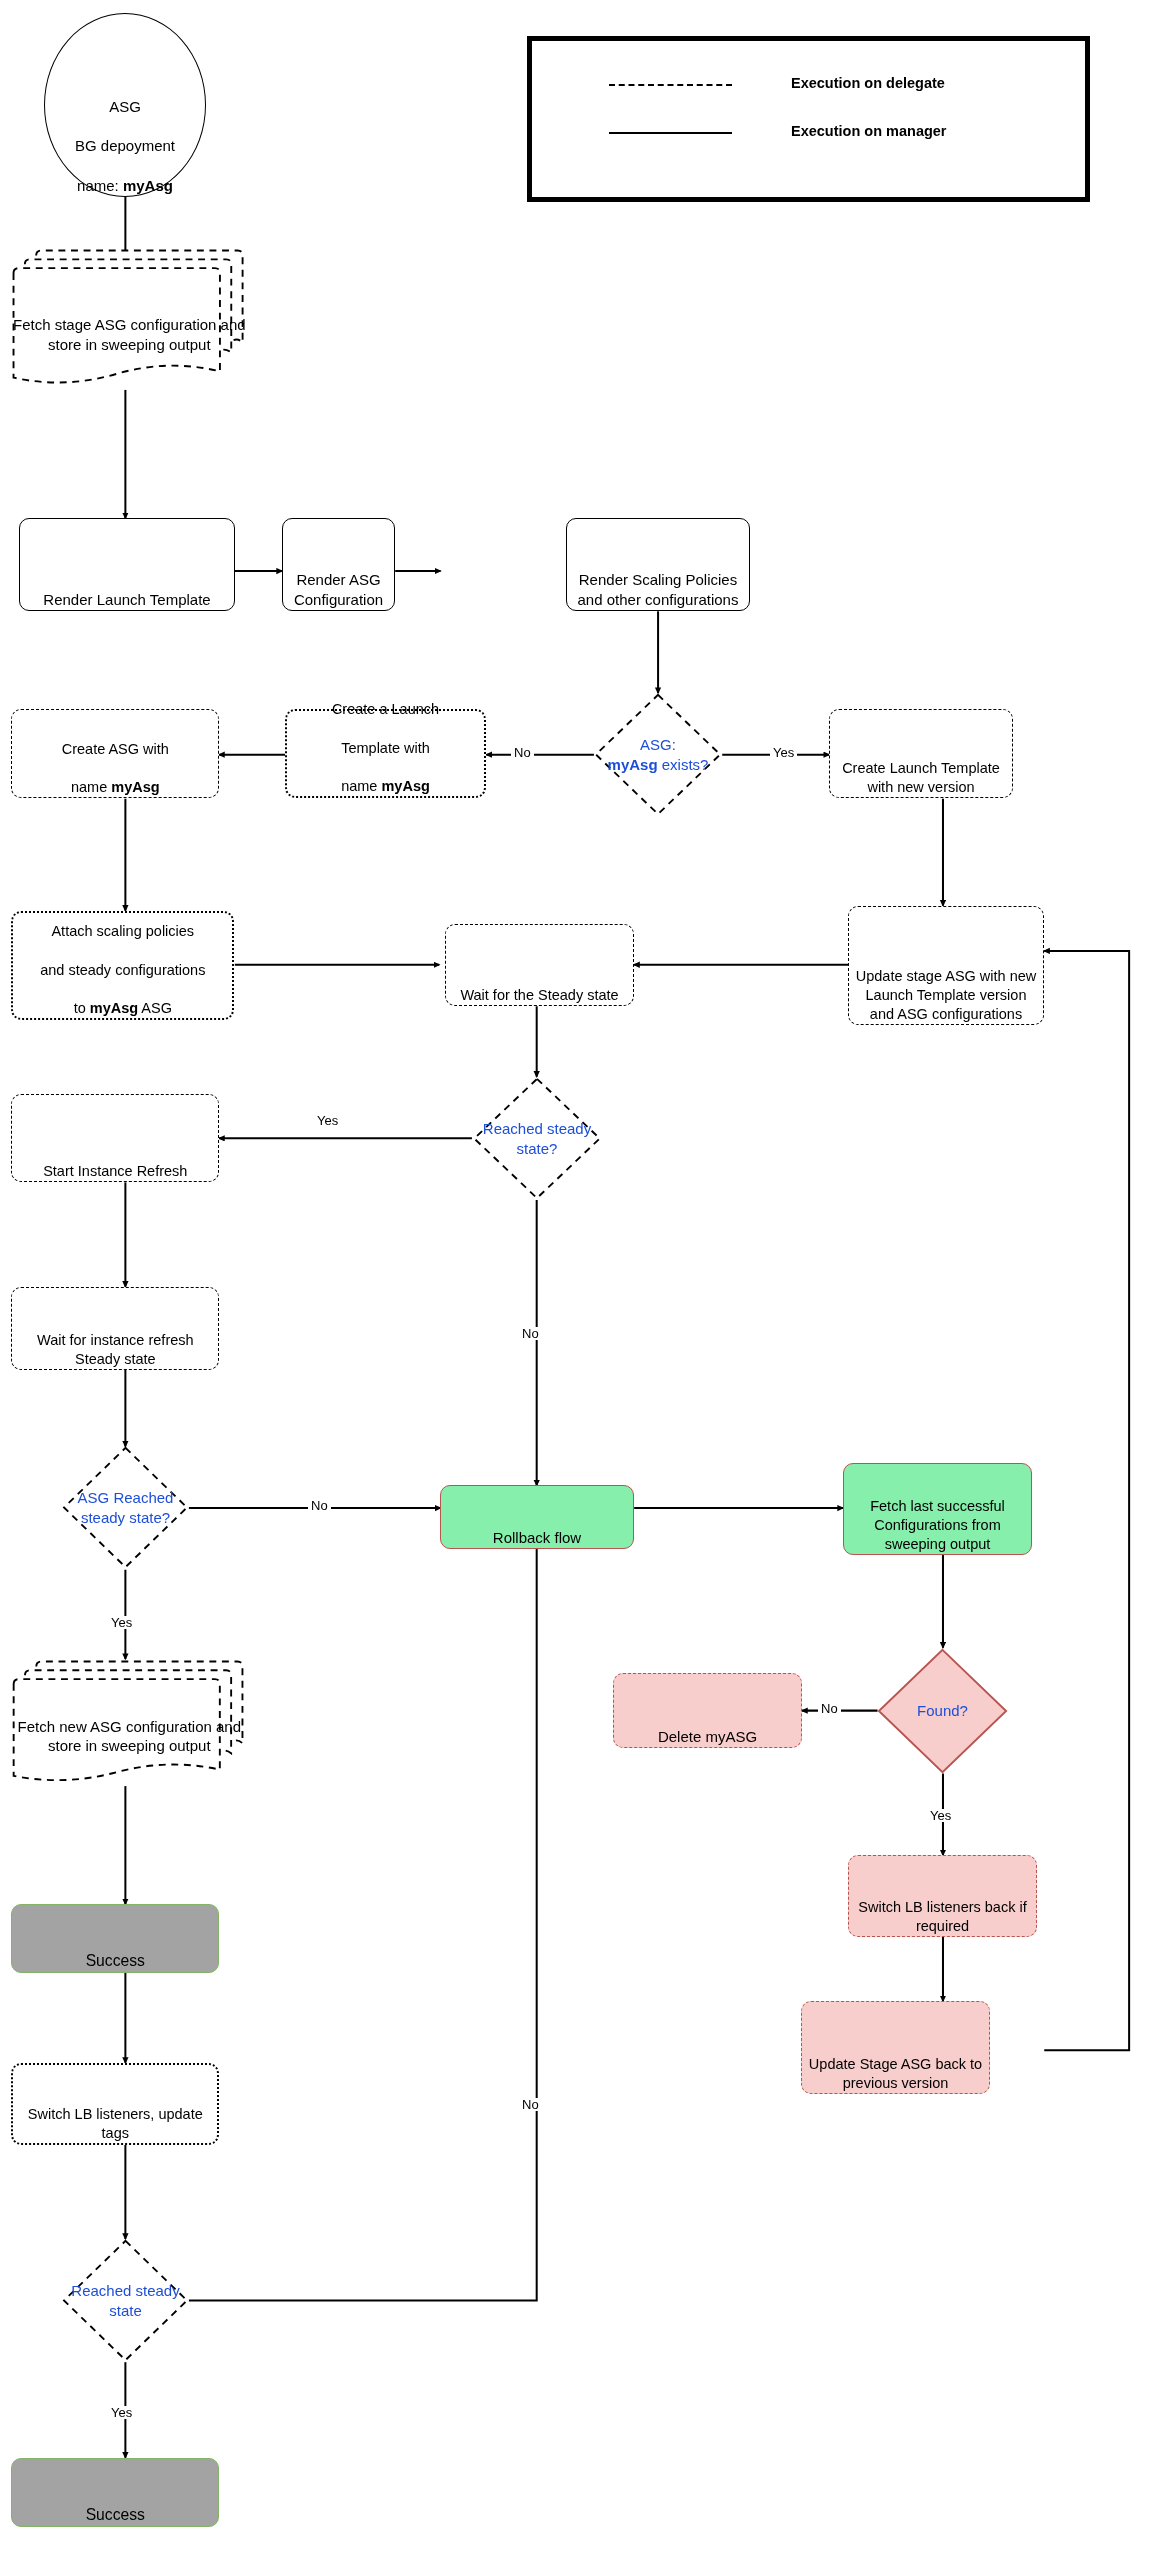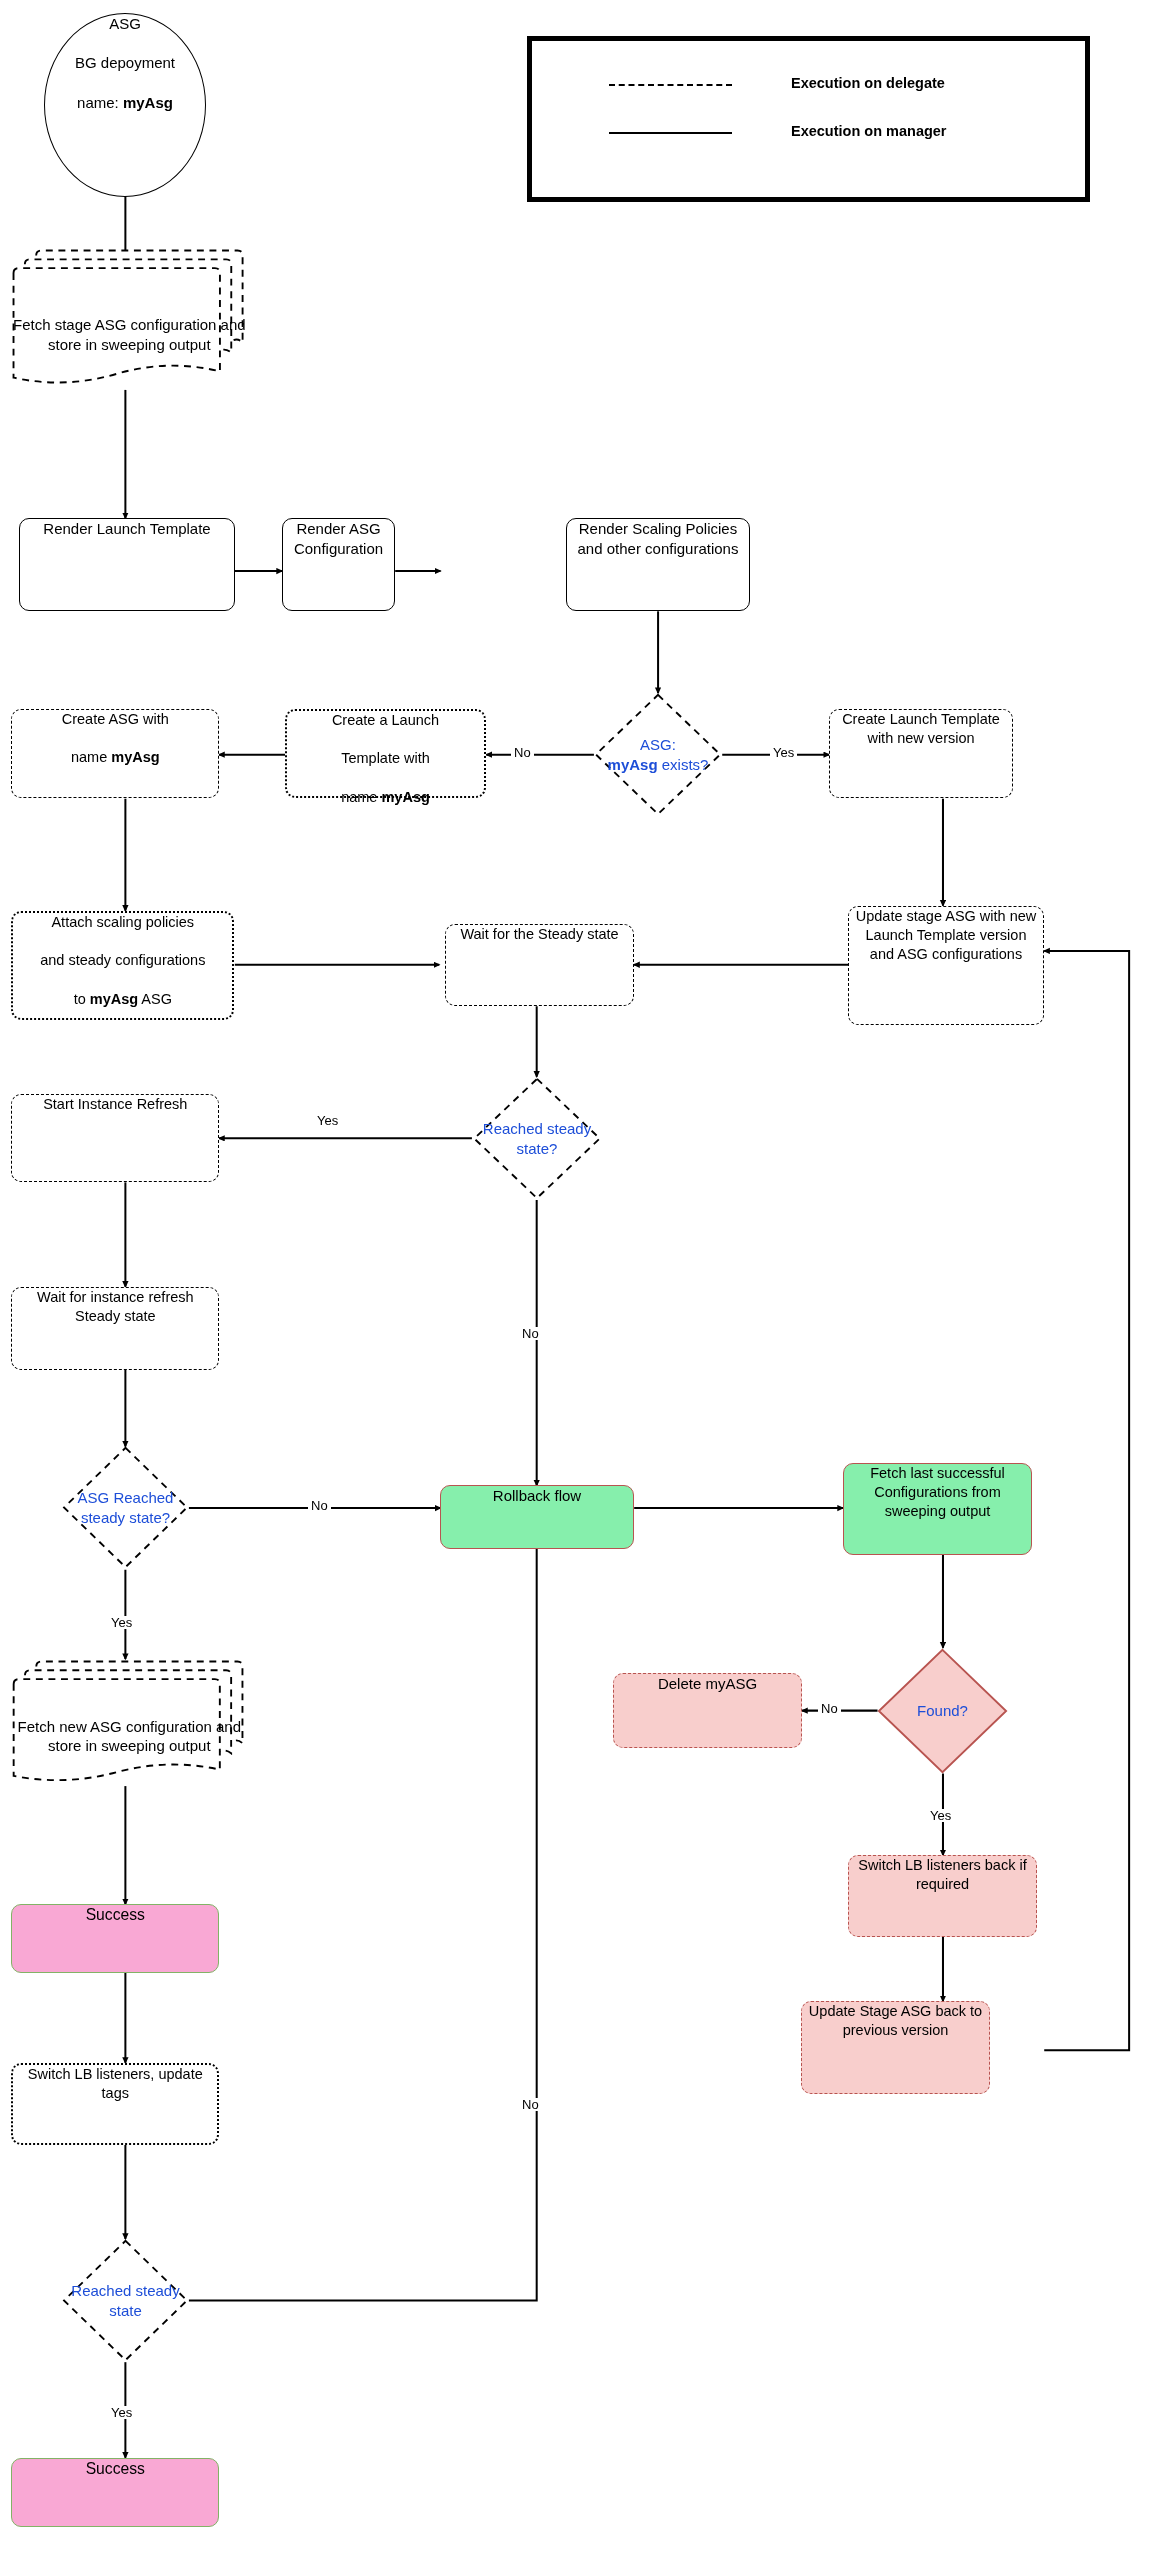--- a/index.html
+++ b/index.html
@@ -1,29 +1,29 @@
 <!DOCTYPE html>
 <html style="font-size:10px"><head>
 <meta charset="utf-8">
 <title>ASG BG Deployment Flowchart</title>
 <style>
   html,body{margin:0;padding:0;background:#ffffff;}
   body{font-family:"Liberation Sans", sans-serif;}
   #canvas{position:relative;width:1152px;height:2576px;background:#ffffff;overflow:hidden;}
   svg#wires{position:absolute;left:0;top:0;width:1152px;height:2576px;pointer-events:none;}
-  .node{position:absolute;box-sizing:border-box;display:flex;align-items:flex-start;justify-content:center;
+  .node{position:absolute;box-sizing:border-box;display:flex;align-items:flex-end;justify-content:center;
         text-align:center;line-height:1.32;color:#000;z-index:5;}
   .node span{display:block;padding:0 3.8px;}
   .rounded{border-radius:10px;}
   .solid{border:1.6px solid #000;background:#fff;}
   .dashed{border:1.9px dashed #000;background:#fff;}
   .dotted{border:2.2px dotted #000;background:#fff;}
   .pink-solid{background:#86efac;border:1.6px solid #b85450;border-radius:10px;}
   .pink-dashed{background:#f8cecc;border:1.9px dashed #b85450;border-radius:10px;}
-  .green-solid{background:#f9a8d4;border:1.6px solid #82b366;border-radius:10px;}
+  .green-solid{background:#a3a3a3;border:1.6px solid #82b366;border-radius:10px;}
   .f24{font-size:15px;}
   .f23{font-size:14.5px;}
   .f25{font-size:15.7px;}
   .b{font-weight:bold;}
   .ellipse{border-radius:50%;}
   .legend-box{position:absolute;border:5px solid #000;background:#fff;z-index:5;}
   .legend-label{position:absolute;font-weight:bold;font-size:14.5px;color:#000;z-index:6;}
   .legend-line-dash{position:absolute;border-top:2.5px dashed #000;z-index:6;}
   .legend-line-solid{position:absolute;border-top:2.5px solid #000;z-index:6;}
   .edge-label{position:absolute;font-size:13px;color:#000;background:#fff;padding:0 3.1px;z-index:7;

